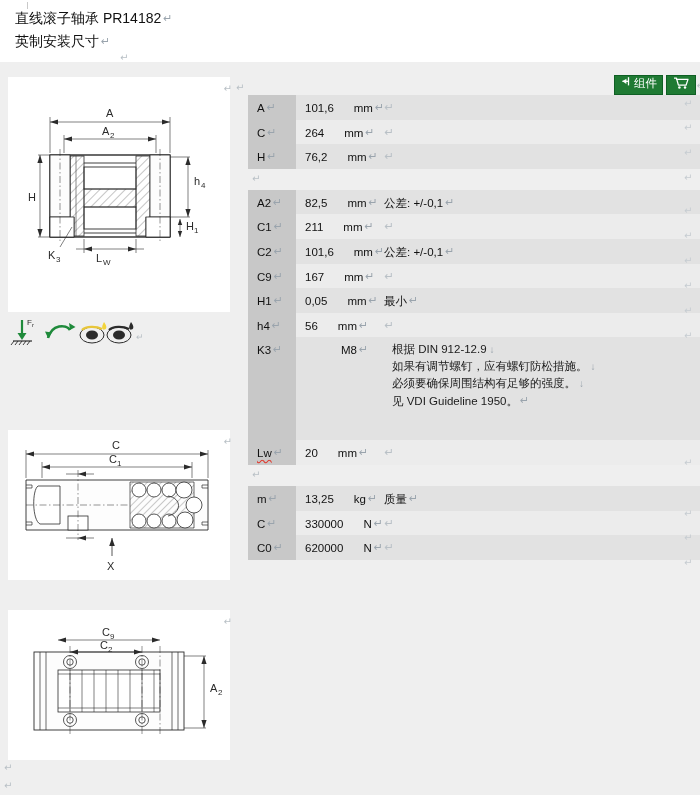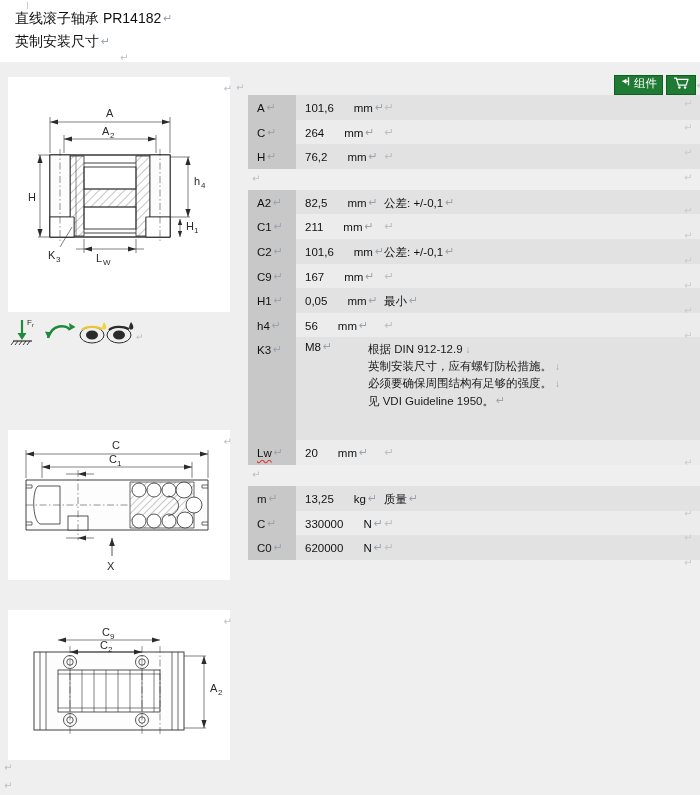--- a/index.html
+++ b/index.html
@@ -47,21 +47,21 @@
   .note.empty{color:#b9c0c6;}
   .spacer{height:21px;background:#efefef;position:relative;}
   .spacer .sp-mark{position:absolute;left:4px;top:2px;color:#b9c0c6;font-size:10px;line-height:16px;}
 
   .sq{ text-decoration: underline; text-decoration-color:#e03a2f;
        text-decoration-style: wavy; text-underline-offset:2px;}
 
   
   .trow.tall{height:auto;line-height:normal;padding:0;}
   .trow.tall .lbl{height:100%;}
-  .noteblock{position:absolute;left:120px;top:0;padding:4px 0 5px 0;font-size:11.5px;}
+  .noteblock{position:absolute;left:144px;top:0;padding:4px 0 5px 0;font-size:11.5px;}
   .noteblock div{line-height:17px;white-space:nowrap;}
   .arrowdown{color:#9aa4ad;font-size:10px;margin-left:3px;}
 
   
   .btnbar{position:absolute;right:4px;top:13px;display:flex;gap:3px;}
   .gbtn{background:#1f7a33;border:1px solid #15symbol;border:1px solid #0f5f24;
         height:20px;display:flex;align-items:flex-start;gap:3px;padding:0 5px;
         color:#ffffff;font-size:11.5px;cursor:pointer;box-sizing:border-box;}
   .gbtn.icononly{padding:0 4px;width:30px;justify-content:center;}
   .gico{display:inline-block;line-height:0;}
@@ -456,24 +456,24 @@
           <span class="note"><span>最小</span><span class="pil">↵</span></span>
         </div>
         <div class="trow band-b">
           <span class="lbl"><span>h4</span><span class="pil">↵</span></span>
           <span class="val"><span>56</span><span class="unit">mm</span><span class="pil">↵</span></span>
           <span class="note empty"><span>↵</span></span>
         </div>
 
         <div class="trow tall band-a" style="height:103px;">
           <span class="lbl" style="line-height:24.6px;"><span>K3</span><span class="pil">↵</span></span>
-          <span class="val" style="line-height:19px;"><span>M8</span><span class="pil">↵</span></span>
+          <span class="val" style="line-height:25px;margin-left:36px;"><span>M8</span><span class="pil">↵</span></span>
           <div class="noteblock">
             <div><span>根据 DIN 912-12.9</span><span class="arrowdown">↓</span></div>
-            <div><span>英制安装尺寸，应有螺钉防松措施。</span><span class="arrowdown">↓</span></div>
+            <div><span>如果有调节螺钉，应有螺钉防松措施。</span><span class="arrowdown">↓</span></div>
             <div><span>必须要确保周围结构有足够的强度。</span><span class="arrowdown">↓</span></div>
             <div><span>见 VDI Guideline 1950。</span><span class="pil">↵</span></div>
           </div>
         </div>
 
         <div class="trow band-b">
           <span class="lbl"><span class="sq">Lw</span><span class="pil">↵</span></span>
           <span class="val"><span>20</span><span class="unit">mm</span><span class="pil">↵</span></span>
           <span class="note empty"><span>↵</span></span>
         </div>

